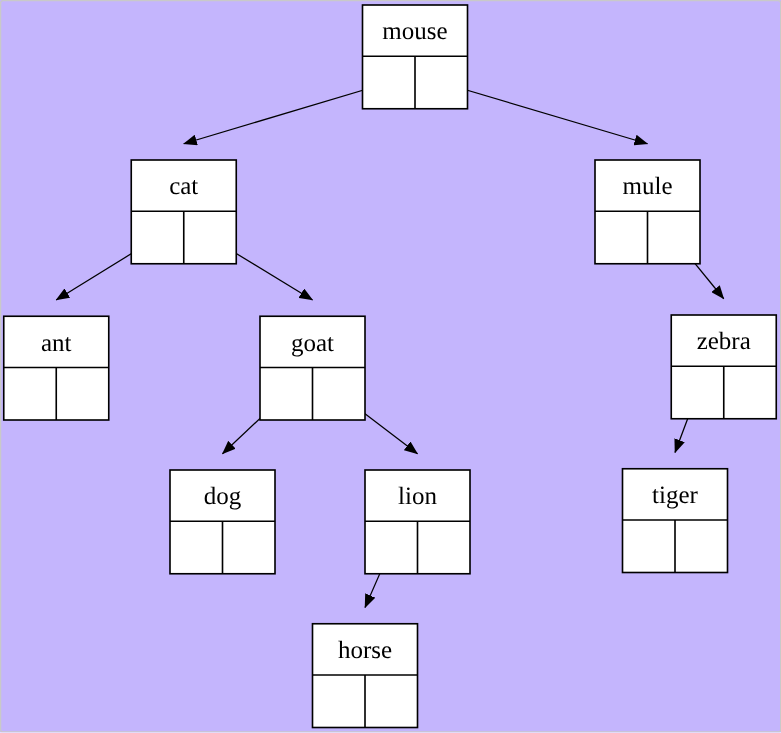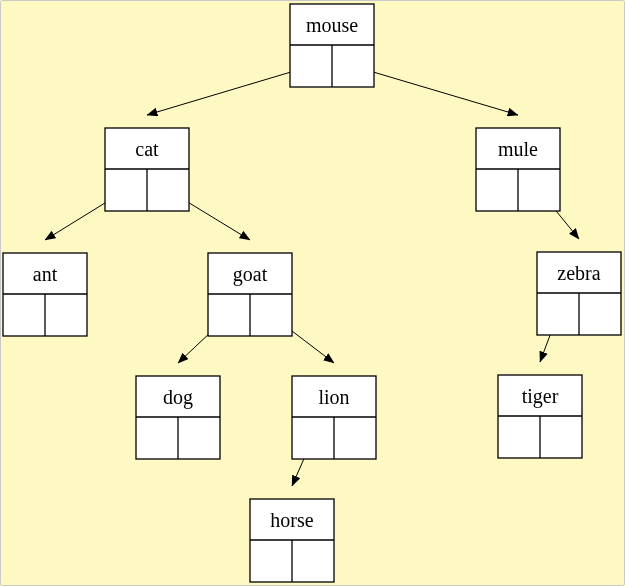--- a/index.html
+++ b/index.html
@@ -5,21 +5,21 @@
   html, body {
     margin: 0;
     padding: 0;
     background: #ffffff;
     font-family: "Liberation Serif", "DejaVu Serif", serif;
   }
   .frame {
     position: relative;
     width: 625px;
     height: 586px;
-    background: #fef9c3;
+    background: #c4b5fd;
     overflow: hidden;
   }
   .frame svg {
     display: block;
     width: 625px;
     height: 586px;
   }
   .node-rect {
     fill: #ffffff;
     stroke: #000000;

